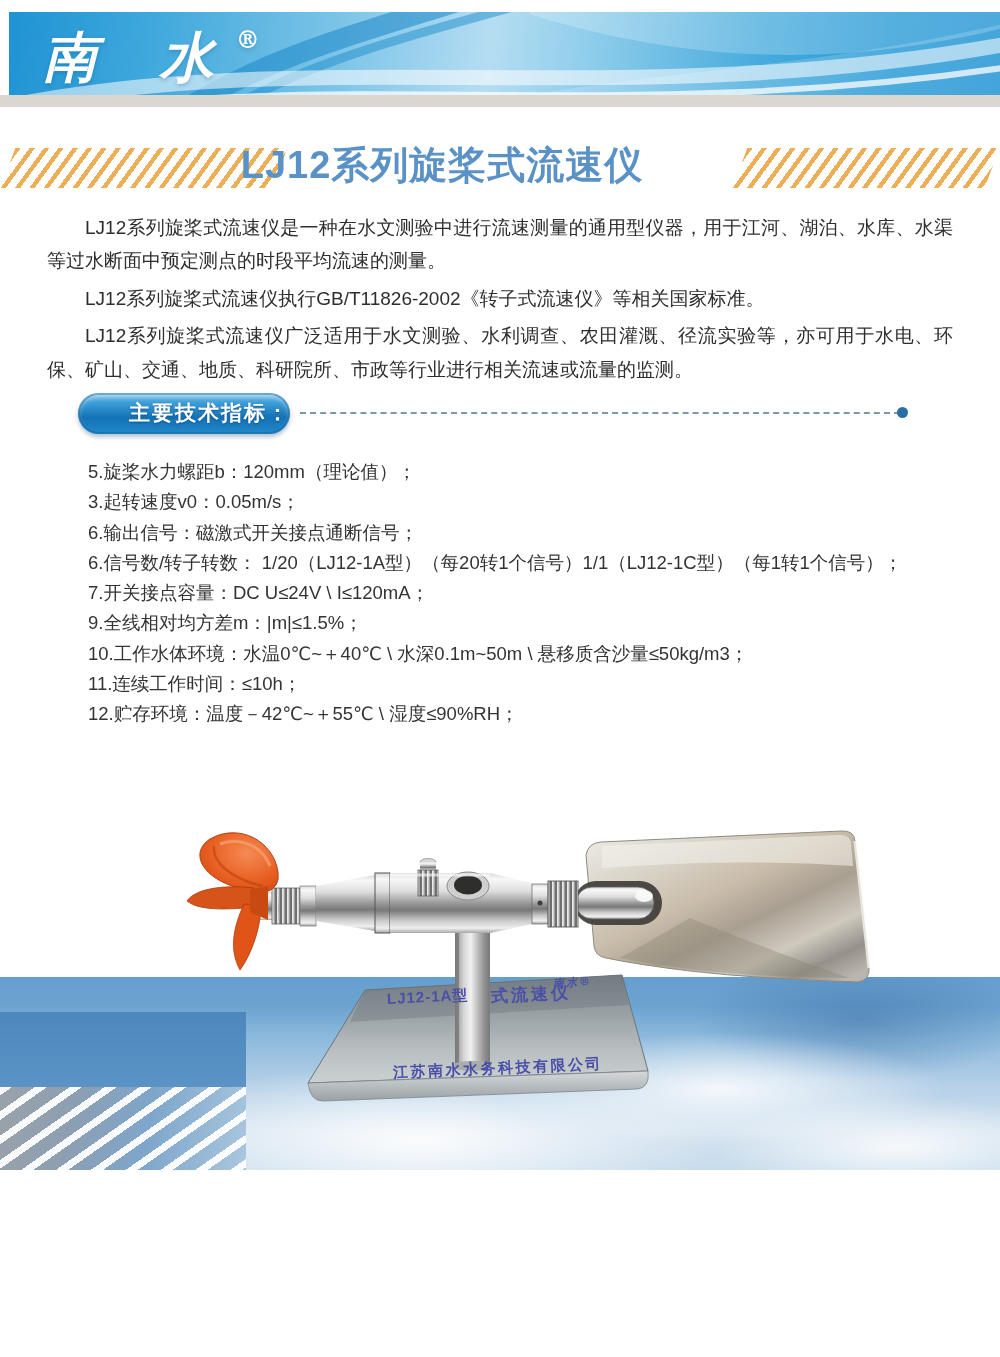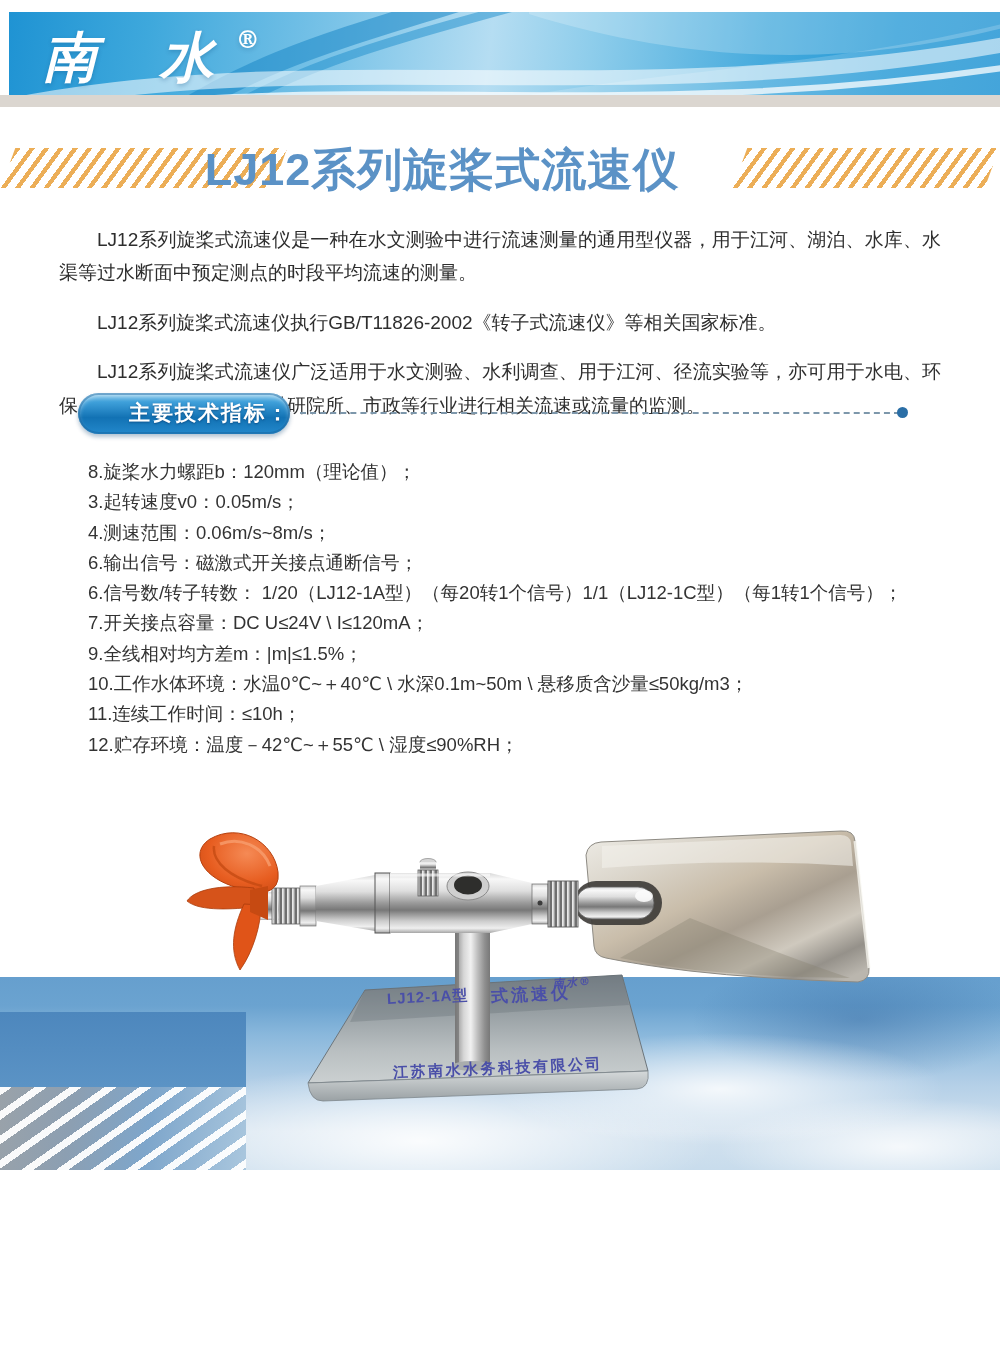--- a/index.html
+++ b/index.html
@@ -31,29 +31,29 @@
   .title-row { position:absolute; left:0; top:138px; width:1000px; height:60px; }
   .hatch {
     position:absolute; top:10px; height:40px;
     background:repeating-linear-gradient(110deg,#ecae57 0 5px,rgba(0,0,0,0) 5px 13.5px);
     transform:skewX(-20deg);
   }
   .hatch.left  { left:8px;  width:272px; }
   .hatch.right { left:740px; width:252px; }
   .page-title {
     position:absolute; left:0; top:2px; width:884px; text-align:center;
-    font-size:45px; font-weight:bold; color:#5b92c6; letter-spacing:1px;
+    font-size:38px; font-weight:bold; color:#5b92c6; letter-spacing:1px;
   }
 
   
   .intro {
     position:absolute; left:43px; top:207px; width:914px;
     font-size:19px; line-height:33.4px; color:#2e2e2e; text-align:justify;
   }
-  .intro p { margin:16px; text-indent:2em; }
+  .intro p { margin:4px; text-indent:2em; }
 
   
   .badge {
     position:absolute; left:78px; top:393px; width:212px; height:41px;
     border-radius:21px; text-align:right; line-height:40px;
     color:#ffffff; font-size:21px; font-weight:bold; letter-spacing:2px;
     background:linear-gradient(180deg,#8ecbec 0%,#3fa0da 22%,#1272b4 60%,#2388cb 100%);
     box-shadow:0 3px 4px rgba(0,60,110,.30), inset 0 0 0 2px rgba(18,96,156,.45), inset 0 3px 5px rgba(255,255,255,.55);
     text-shadow:0 1px 2px rgba(0,50,100,.55);
   }
@@ -113,31 +113,30 @@
 
   <div class="title-row">
     <div class="hatch left"></div>
     <div class="hatch right"></div>
     <div class="page-title">LJ12系列旋桨式流速仪</div>
   </div>
 
   <div class="intro">
     <p>LJ12系列旋桨式流速仪是一种在水文测验中进行流速测量的通用型仪器，用于江河、湖泊、水库、水渠等过水断面中预定测点的时段平均流速的测量。</p>
     <p>LJ12系列旋桨式流速仪执行GB/T11826-2002《转子式流速仪》等相关国家标准。</p>
-    <p>LJ12系列旋桨式流速仪广泛适用于水文测验、水利调查、用于江河、径流实验等，亦可用于水电、环保、矿山、交通、地质、科研院所、市政等行业进行相关流速或流量的监测。</p>
+    <p>LJ12系列旋桨式流速仪广泛适用于水文测验、水利调查、农田灌溉、径流实验等，亦可用于水电、环保、矿山、交通、地质、科研院所、市政等行业进行相关流速或流量的监测。</p>
   </div>
 
   <div class="badge">主要技术指标：</div>
   <div class="dash-rule"></div>
   <div class="dash-dot"></div>
 
   <div class="spec-list">
-    <div class="spec-item">8.旋桨水力螺距b：120mm（理论值）；</div>
+    <div class="spec-item">5.旋桨水力螺距b：120mm（理论值）；</div>
     <div class="spec-item">3.起转速度v0：0.05m/s；</div>
-    <div class="spec-item">4.测速范围：0.06m/s~8m/s；</div>
     <div class="spec-item">6.输出信号：磁激式开关接点通断信号；</div>
     <div class="spec-item">6.信号数/转子转数： 1/20（LJ12-1A型）（每20转1个信号）1/1（LJ12-1C型）（每1转1个信号）；</div>
     <div class="spec-item">7.开关接点容量：DC U≤24V \ I≤120mA；</div>
     <div class="spec-item">9.全线相对均方差m：|m|≤1.5%；</div>
     <div class="spec-item">10.工作水体环境：水温0℃~＋40℃ \ 水深0.1m~50m \ 悬移质含沙量≤50kg/m3；</div>
     <div class="spec-item">11.连续工作时间：≤10h；</div>
     <div class="spec-item">12.贮存环境：温度－42℃~＋55℃ \ 湿度≤90%RH；</div>
   </div>
 
   <div class="sky"></div>

